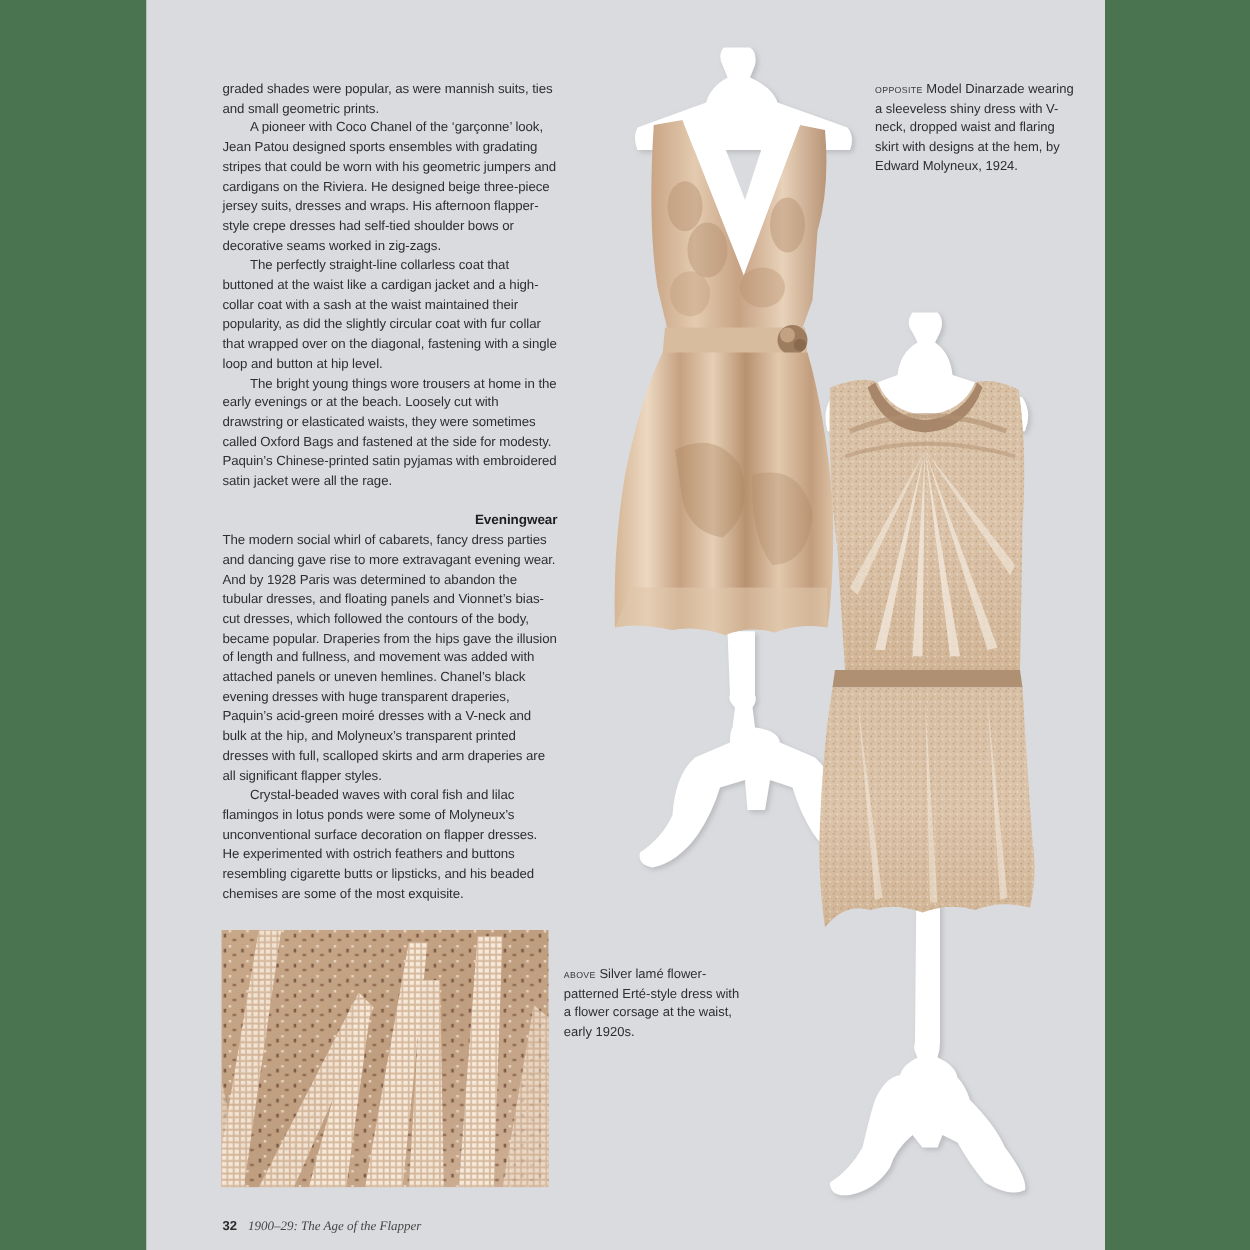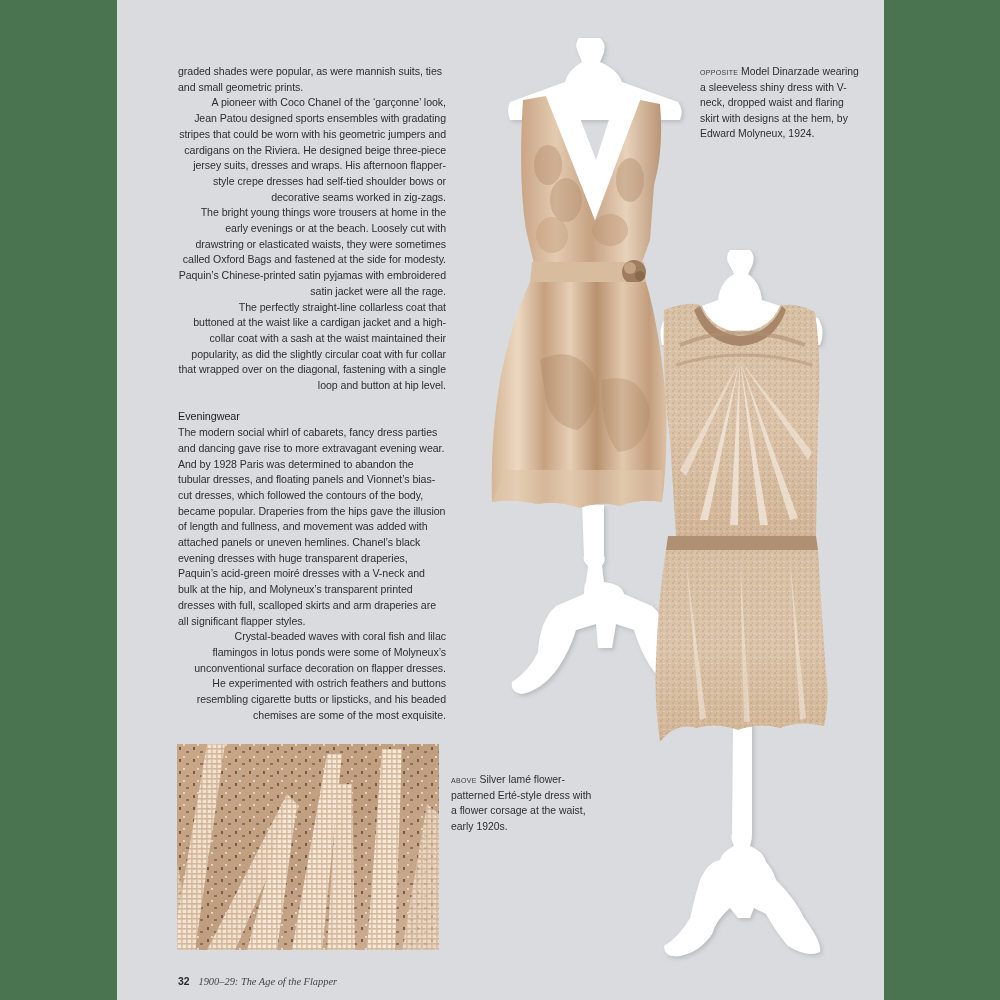--- a/index.html
+++ b/index.html
@@ -11,24 +11,24 @@
     .page {
       position: absolute; left: 117px; top: 0; width: 767px; height: 1000px;
       background: #dadbde;
     }
     .body-text {
       position: absolute; left: 61px; top: 64px; width: 268px;
       font-size: 10.6px; line-height: 15.7px; color: #2e2e30;
       letter-spacing: -0.05px;
     }
     .body-text p { margin: 0; }
-    .body-text p.indent { text-indent: 22px; text-align: right; }
+    .body-text p.indent { text-indent: 22px; }
     .body-text h3 {
-      margin: 15.7px 0 0 0; font-size: 10.8px; font-weight: normal;
-      line-height: 15.7px; color: #1e1e20;
+      margin: 15.7px 0 0 0; font-size: 10.8px; font-weight: bold;
+      line-height: 15.7px; color: #1e1e20; text-align: right;
     }
     .caption {
       position: absolute; font-size: 10.4px; line-height: 15.6px; color: #2e2e30;
     }
     .caption .lead {
       font-family: Liberation Sans, sans-serif; font-variant: small-caps;
       text-transform: lowercase; font-size: 10.4px; letter-spacing: 0.3px; color: #3a3a3c;
     }
     .caption p { margin: 0; }
     .caption p + p { margin-top: 15.6px; }
@@ -45,22 +45,22 @@
     .figure { position: absolute; left: 0; top: 0; width: 1000px; height: 1000px; pointer-events: none; }
   </style>
 </head>
 <body>
 
 <div class="page"></div>
 
 <div class="body-text" style="left:178px;">
   <p>graded shades were popular, as were mannish suits, ties and small geometric prints.</p>
   <p class="indent">A pioneer with Coco Chanel of the ‘garçonne’ look, Jean Patou designed sports ensembles with gradating stripes that could be worn with his geometric jumpers and cardigans on the Riviera. He designed beige three-piece jersey suits, dresses and wraps. His afternoon flapper-style crepe dresses had self-tied shoulder bows or decorative seams worked in zig-zags.</p>
+  <p class="indent">The perfectly straight-line collarless coat that buttoned at the waist like a cardigan jacket and a high-collar coat with a sash at the waist maintained their popularity, as did the slightly circular coat with fur collar that wrapped over on the diagonal, fastening with a single loop and button at hip level.</p>
   <p class="indent">The bright young things wore trousers at home in the early evenings or at the beach. Loosely cut with drawstring or elasticated waists, they were sometimes called Oxford Bags and fastened at the side for modesty. Paquin’s Chinese-printed satin pyjamas with embroidered satin jacket were all the rage.</p>
-  <p class="indent">The perfectly straight-line collarless coat that buttoned at the waist like a cardigan jacket and a high-collar coat with a sash at the waist maintained their popularity, as did the slightly circular coat with fur collar that wrapped over on the diagonal, fastening with a single loop and button at hip level.</p>
   <h3>Eveningwear</h3>
   <p>The modern social whirl of cabarets, fancy dress parties and dancing gave rise to more extravagant evening wear. And by 1928 Paris was determined to abandon the tubular dresses, and floating panels and Vionnet’s bias-cut dresses, which followed the contours of the body, became popular. Draperies from the hips gave the illusion of length and fullness, and movement was added with attached panels or uneven hemlines. Chanel’s black evening dresses with huge transparent draperies, Paquin’s acid-green moiré dresses with a V-neck and bulk at the hip, and Molyneux’s transparent printed dresses with full, scalloped skirts and arm draperies are all significant flapper styles.</p>
   <p class="indent">Crystal-beaded waves with coral fish and lilac flamingos in lotus ponds were some of Molyneux’s unconventional surface decoration on flapper dresses. He experimented with ostrich feathers and buttons resembling cigarette butts or lipsticks, and his beaded chemises are some of the most exquisite.</p>
 </div>
 
 <div class="caption cap-opposite" style="left:700px;top:64px;width:160px;">
   <p>
     <span class="lead">Opposite</span>
     <span>Model Dinarzade wearing a sleeveless shiny dress with V-neck, dropped waist and flaring skirt with designs at the hem, by Edward Molyneux, 1924.</span>
   </p>

